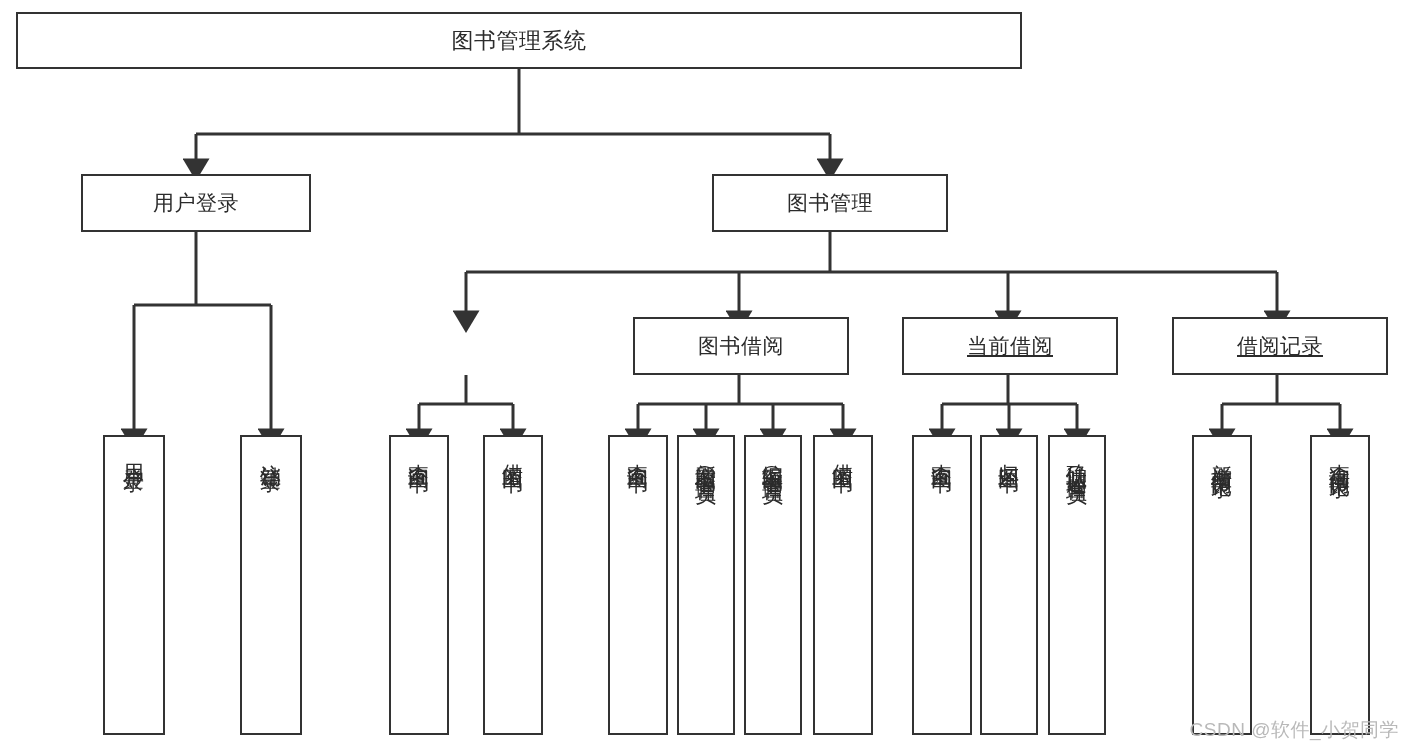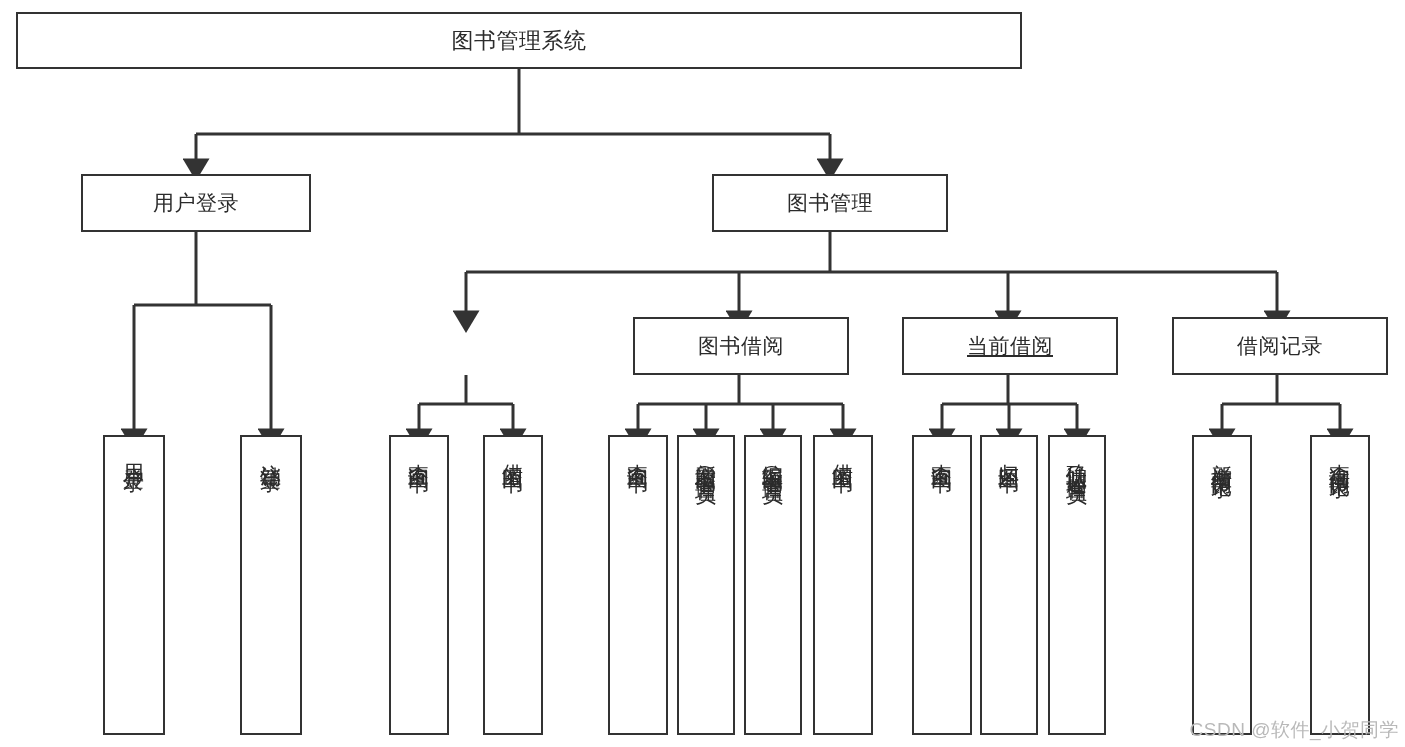--- a/index.html
+++ b/index.html
@@ -130,21 +130,21 @@
 
 
   <div class="node level3" style="left:633px; top:317px; width:216px; height:58px;">
     <span>图书借阅</span>
   </div>
 
   <div class="node level3" style="left:902px; top:317px; width:216px; height:58px;text-decoration:underline;">
     <span>当前借阅</span>
   </div>
 
-  <div class="node level3" style="left:1172px; top:317px; width:216px; height:58px;">
+  <div class="node level3" style="left:1172px; top:317px; width:216px; height:58px;text-decoration:underline;">
     <span>借阅记录</span>
   </div>
 
   <div class="node leaf" style="left:103px; top:435px; width:62px; height:300px;">
     <span class="vtext">用户登录</span>
   </div>
 
   <div class="node leaf" style="left:240px; top:435px; width:62px; height:300px;">
     <span class="vtext">注销登录</span>
   </div>

